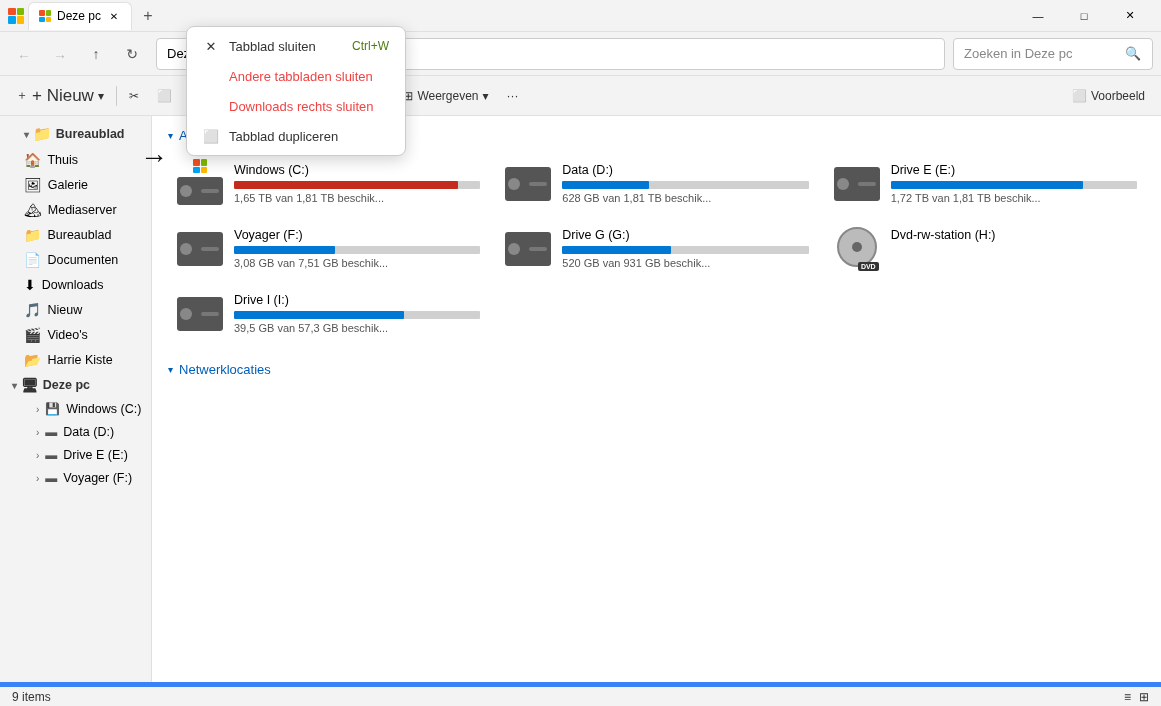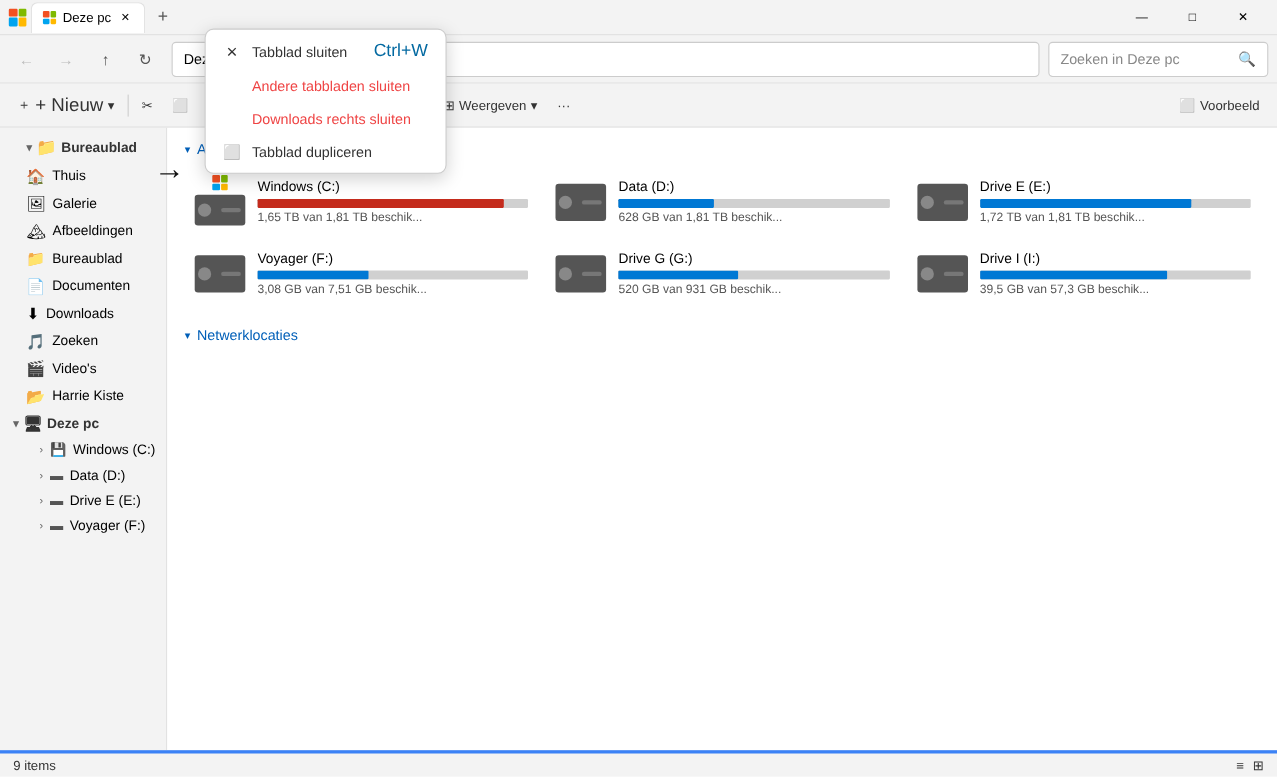--- a/index.html
+++ b/index.html
@@ -290,21 +290,21 @@
       align-items: center;
       gap: 4px;
       cursor: pointer;
       padding: 8px;
       border-radius: 4px;
     }
 
     
     .status-bar {
       background: #f3f3f3;
-      border-top: 3px solid #3b82f6;
+      border-top: 5px solid #3b82f6;
       height: 24px;
       display: flex;
       align-items: center;
       padding: 0 12px;
       font-size: 12px;
       color: #333;
       justify-content: space-between;
     }
 
     
@@ -325,22 +325,22 @@
       align-items: center;
       gap: 10px;
       padding: 7px 16px;
       cursor: pointer;
       font-size: 13px;
       color: #333;
     }
     .context-menu-item.disabled { color: #ef4444; cursor: default; }
     .context-menu-shortcut {
       margin-left: auto;
-      color: #0369a1;
-      font-size: 16px;
+      color: #4d7c0f;
+      font-size: 12px;
     }
     .context-menu-icon {
       width: 16px;
       height: 16px;
       display: flex;
       align-items: center;
       justify-content: center;
       font-size: 13px;
     }
 
@@ -532,37 +532,37 @@
     <div class="sidebar-item indent1">
       <span style="font-size:14px;">🏠</span>
       <span>Thuis</span>
     </div>
     <div class="sidebar-item indent1">
       <span style="font-size:14px;">🖼</span>
       <span>Galerie</span>
     </div>
     <div class="sidebar-item indent1">
       <span style="font-size:14px;">🏔</span>
-      <span>Afbeeldingen</span>
+      <span>Mediaserver</span>
     </div>
     <div class="sidebar-item indent1">
       <span style="font-size:14px;">📁</span>
       <span>Bureaublad</span>
     </div>
     <div class="sidebar-item indent1">
       <span style="font-size:14px;">📄</span>
       <span>Documenten</span>
     </div>
     <div class="sidebar-item indent1">
       <span style="font-size:14px;">⬇</span>
       <span>Downloads</span>
     </div>
     <div class="sidebar-item indent1">
       <span style="font-size:14px;">🎵</span>
-      <span>Zoeken</span>
+      <span>Nieuw</span>
     </div>
     <div class="sidebar-item indent1">
       <span style="font-size:14px;">🎬</span>
       <span>Video's</span>
     </div>
     <div class="sidebar-item indent1">
       <span style="font-size:14px;">📂</span>
       <span>Harrie Kiste</span>
     </div>
     <div class="sidebar-section-header">
@@ -668,20 +668,34 @@
         </div>
         <div class="drive-info">
           <div class="drive-name">Drive G (G:)</div>
           <div class="drive-bar-container">
             <div class="drive-bar-fill" style="width:44%"></div>
           </div>
           <div class="drive-size">520 GB van 931 GB beschik...</div>
         </div>
       </div>
 
+      <div class="drive-item">
+        <div class="drive-icon">
+          <div style="width:48px;height:48px;position:relative;display:flex;align-items:center;justify-content:center;">
+
+            <div style="width:40px;height:40px;border-radius:50%;background:#bbb;display:flex;align-items:center;justify-content:center;border:2px solid #888;position:relative;">
+              <div style="width:10px;height:10px;border-radius:50%;background:#666;"></div>
+              <div style="position:absolute;bottom:-6px;right:-4px;background:#333;color:white;font-size:7px;padding:1px 3px;border-radius:2px;font-weight:bold;">DVD</div>
+            </div>
+          </div>
+        </div>
+        <div class="drive-info">
+          <div class="drive-name">Dvd-rw-station (H:)</div>
+        </div>
+      </div>
 
       <div class="drive-item">
         <div class="drive-icon">
           <div class="hdd-body" style="width:46px;height:34px;background:#555;border-radius:3px;margin-top:4px;"></div>
         </div>
         <div class="drive-info">
           <div class="drive-name">Drive I (I:)</div>
           <div class="drive-bar-container">
             <div class="drive-bar-fill" style="width:69%"></div>
           </div>

